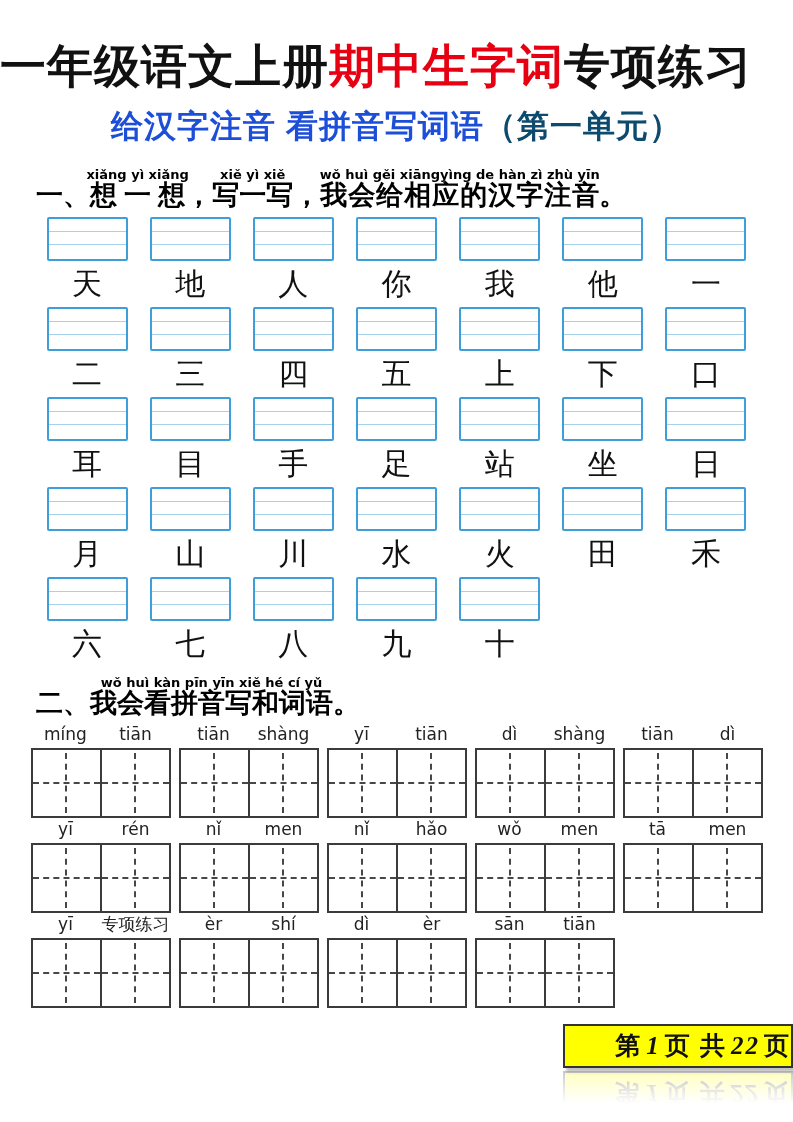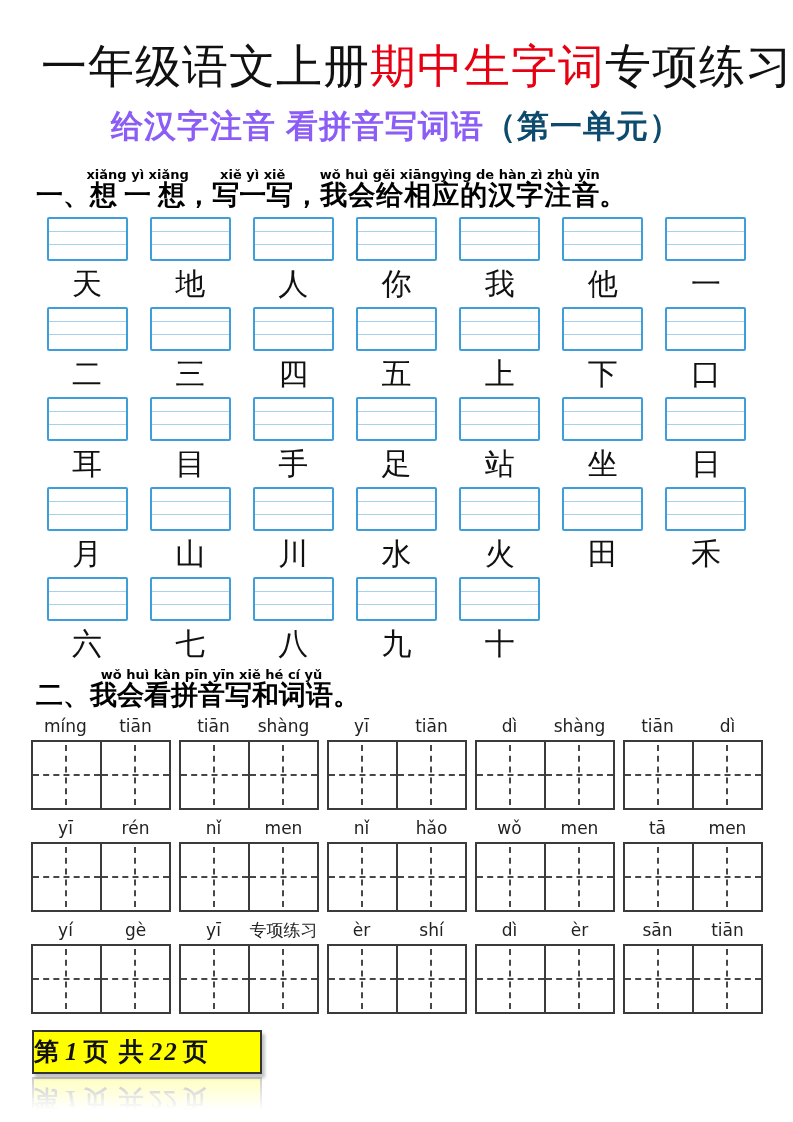--- a/index.html
+++ b/index.html
@@ -1,67 +1,67 @@
 <!DOCTYPE html>
 <html><head>
 <meta charset="utf-8">
 <style>
   * { margin:0; padding:0; box-sizing:border-box; }
   html,body { width:793px; height:1122px; background:#ffffff; overflow:hidden;
     font-family:"Liberation Sans","DejaVu Sans",sans-serif; }
 
   
-  .title { margin-top:38px; text-align:right; font-size:46px; line-height:58px;
-    font-weight:normal; font-family:"Liberation Serif","DejaVu Serif",serif;
+  .title { margin-top:38px; text-align:left; font-size:46px; line-height:58px;
+    font-weight:bold; font-family:"Liberation Serif","DejaVu Serif",serif;
     letter-spacing:1px; color:#111; }
   .title .red { color:#e60012; }
 
   .subtitle { margin-top:10px; text-align:center; font-size:32px; line-height:40px;
     font-weight:bold; letter-spacing:1px; }
-  .subtitle .blue { color:#8b5cf6; }
+  .subtitle .blue { color:#1d4ed8; }
   .subtitle .green { color:#0c4a6e; }
 
   
   .sec-heading { margin-left:36px; font-size:27px; font-weight:bold; color:#000;
     line-height:1.0; }
   .sec-heading ruby rt { font-size:13px; font-weight:600; letter-spacing:0;
     font-family:"DejaVu Sans",sans-serif; color:#000; text-align:center; }
   .s1-heading { margin-top:23px; }
-  .s2-heading { margin-top:2px; }
+  .s2-heading { margin-top:10px; }
 
   
   .s1-grid { width:722px; margin:8px auto 0; }
   .s1-row { display:grid; grid-template-columns:repeat(7,1fr); }
   .s1-col { text-align:center; }
   .pbox { width:81px; height:44px; margin:0 auto; position:relative;
     border:2px solid #3e9ed9; border-radius:2px; background:#fff; }
   .pbox::before, .pbox::after { content:""; position:absolute; left:0; right:0;
     border-top:1.5px solid #a5d2ea; }
   .pbox::before { top:12px; }
   .pbox::after  { top:25px; }
   .hanzi { height:46px; line-height:46px; font-size:30px; color:#111;
     font-family:"Liberation Serif","DejaVu Serif",serif; }
 
   
   .s2-block { width:732px; margin:6px auto 0; }
   .s2-row { display:grid; grid-template-columns:repeat(5,1fr); column-gap:8px;
-    margin-bottom:7px; }
+    }
   .s2-pinyin { display:flex; height:25px; line-height:22px; font-size:17px;
     color:#222; font-family:"DejaVu Sans",sans-serif; }
   .s2-pinyin span { flex:1; text-align:center; }
   .wgrid { display:flex; height:70px; border:2px solid #3b3b3b; background:#fff; }
   .wcell { flex:1; position:relative; }
   .wcell + .wcell { border-left:2px solid #3b3b3b; }
   .wcell::before { content:""; position:absolute; left:0; right:0; top:50%;
     margin-top:-1px; border-top:2px dashed #474747; }
   .wcell::after { content:""; position:absolute; top:3px; bottom:3px; left:50%;
     margin-left:-1px; border-left:2px dashed #474747; }
 
   
-  .footer-wrap { margin-top:16px; text-align:left;padding-left:32px; }
+  .footer-wrap { margin-top:16px; text-align:right;padding-left:32px; }
   .badge { display:inline-block; width:230px; height:44px; line-height:40px;
     background:#ffff00; border:2px solid #333; font-size:25px; font-weight:bold;
     color:#111; letter-spacing:2px;
     font-family:"Liberation Serif","DejaVu Serif",serif;
     box-shadow:3px 4px 3px #c2c2c2; }
   .badge .num { font-style:italic; padding:0 4px; font-weight:bold; }
   .badge.reflection { display:inline-block; transform:scaleY(-1); opacity:.28;
     box-shadow:none; margin-top:3px;
     -webkit-mask-image:linear-gradient(to top,rgba(0,0,0,.9),transparent 75%);
     mask-image:linear-gradient(to top,rgba(0,0,0,.9),transparent 75%); }
@@ -334,30 +334,20 @@
       <div class="wgrid">
           <div class="wcell"></div>
           <div class="wcell"></div>
         </div>
     </div>
   </div>
 
   <div class="s2-row">
     <div class="s2-group">
       <div class="s2-pinyin">
-          <span>yí</span>
-          <span>gè</span>
-        </div>
-      <div class="wgrid">
-          <div class="wcell"></div>
-          <div class="wcell"></div>
-        </div>
-    </div>
-    <div class="s2-group">
-      <div class="s2-pinyin">
           <span>yī</span>
           <span>专项练习</span>
         </div>
       <div class="wgrid">
           <div class="wcell"></div>
           <div class="wcell"></div>
         </div>
     </div>
     <div class="s2-group">
       <div class="s2-pinyin">

